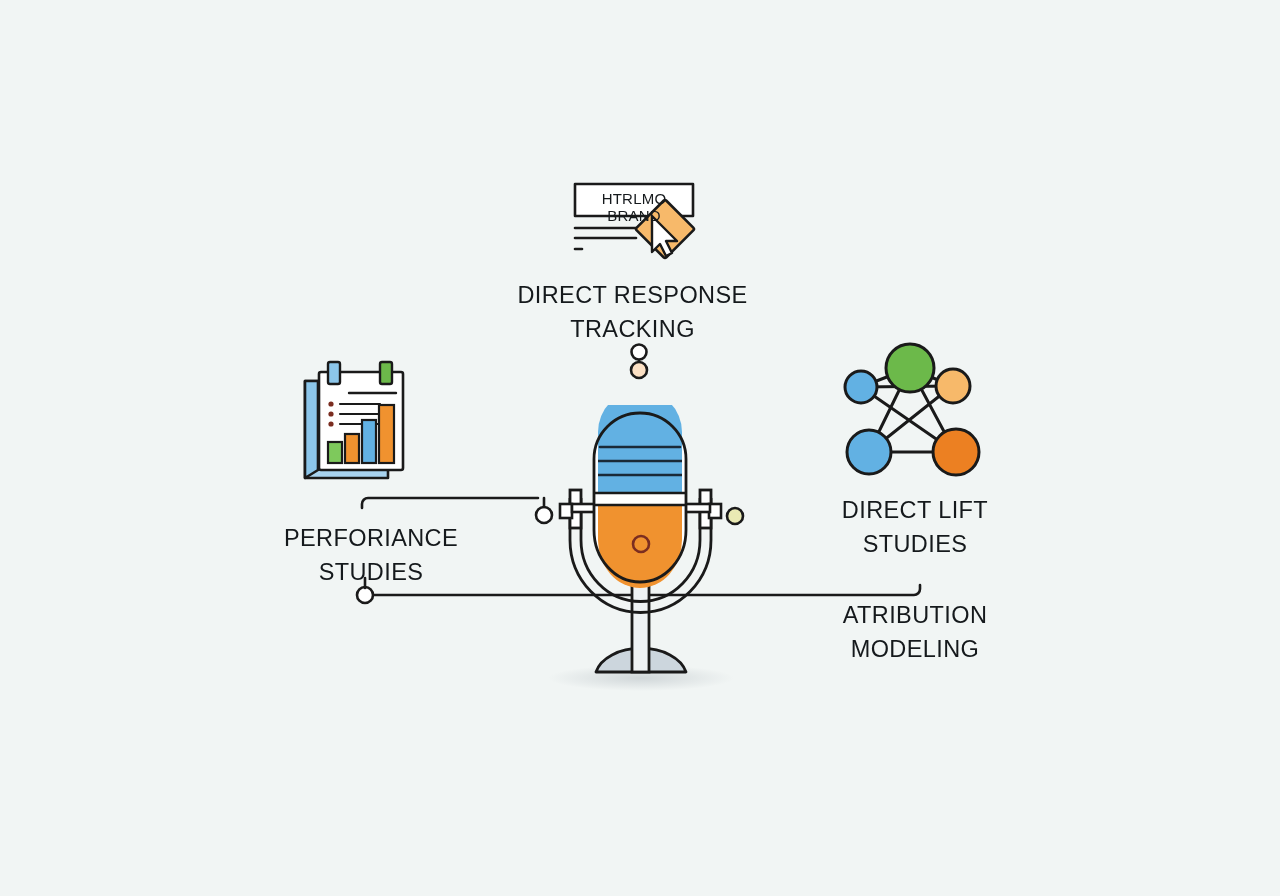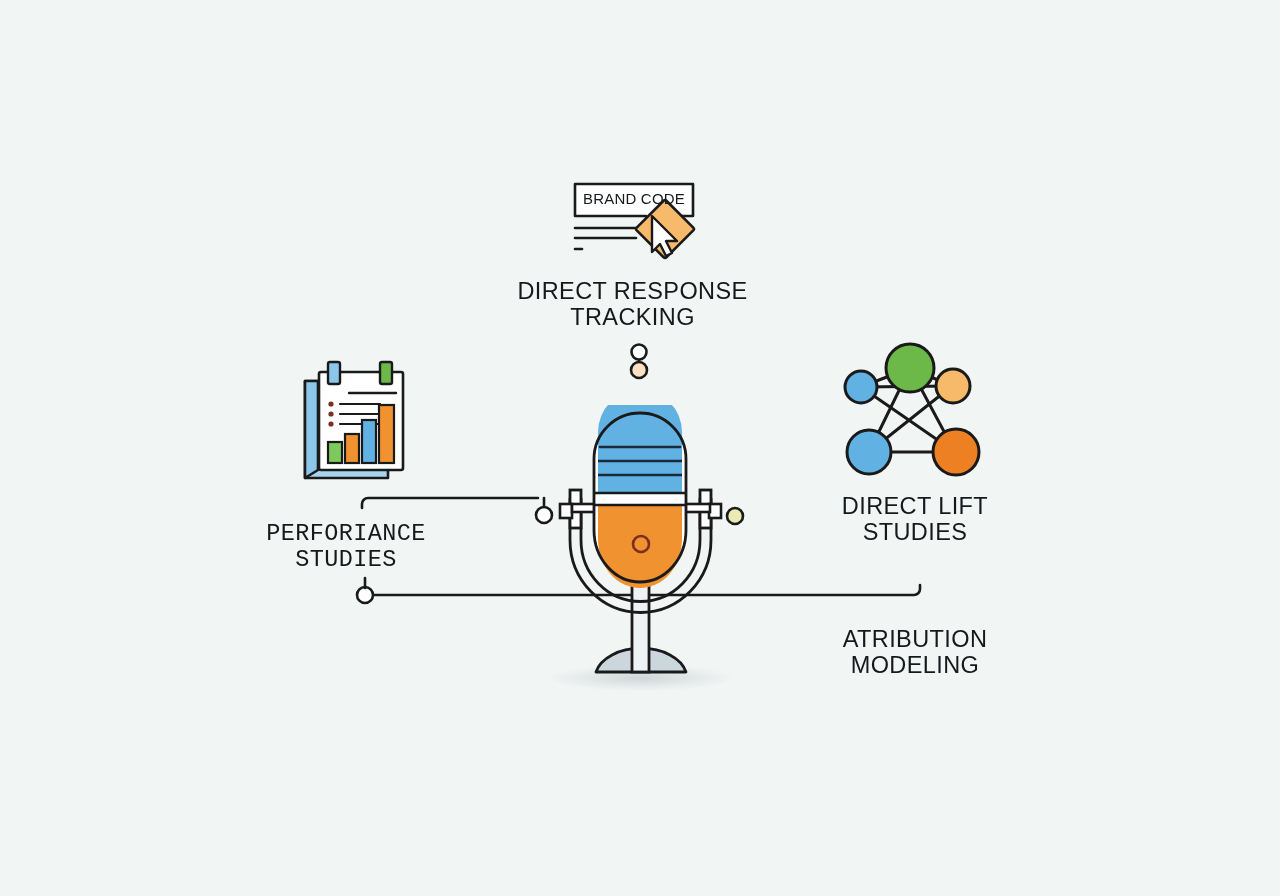--- a/index.html
+++ b/index.html
@@ -25,29 +25,29 @@
     position: absolute;
     left: 0;
     top: 0;
   }
   .label {
     position: absolute;
     text-align: center;
     color: #15191c;
     font-family: "Liberation Sans", sans-serif;
     font-size: 23.5px;
-    line-height: 26px;
+    line-height: 34px;
     letter-spacing: 0.4px;
     white-space: pre-line;
     user-select: none;
   }
   #label-direct-response { left: 460px; top: 278px; width: 345px; }
-  #label-performance    { left: 215px; top: 521px; width: 262px; font-family: Liberation Mono, monospace; }
+  #label-performance    { left: 240px; top: 521px; width: 262px; }
   #label-brand-lift     { left: 800px; top: 493px; width: 230px; }
-  #label-attribution    { left: 800px; top: 626px; width: 230px; }
+  #label-attribution    { left: 800px; top: 598px; width: 230px; }
 </style>
 </head>
 <body>
 
 <div id="stage">
 
   <svg width="1280" height="896" viewBox="0 0 1280 896">
     <defs>
       <radialGradient id="shadowGrad" cx="50%" cy="50%" r="50%">
         <stop offset="0%" stop-color="#9fa9b0" stop-opacity="0.40"></stop>
@@ -185,15 +185,15 @@
 STUDIES</div>
 
   <div class="label" id="label-brand-lift">DIRECT LIFT
 STUDIES</div>
 
   <div class="label" id="label-attribution">ATRIBUTION
 MODELING</div>
 
   <div style="position:absolute;left:575px;top:190px;width:118px;text-align:center;
               font-family:'Liberation Sans',sans-serif;font-size:15px;color:#15191c;
-              letter-spacing:0.2px;">BRAND CODE</div>
+              letter-spacing:0.2px;">HTRLMO BRAND</div>
 
 </div>
 
 </body></html>

